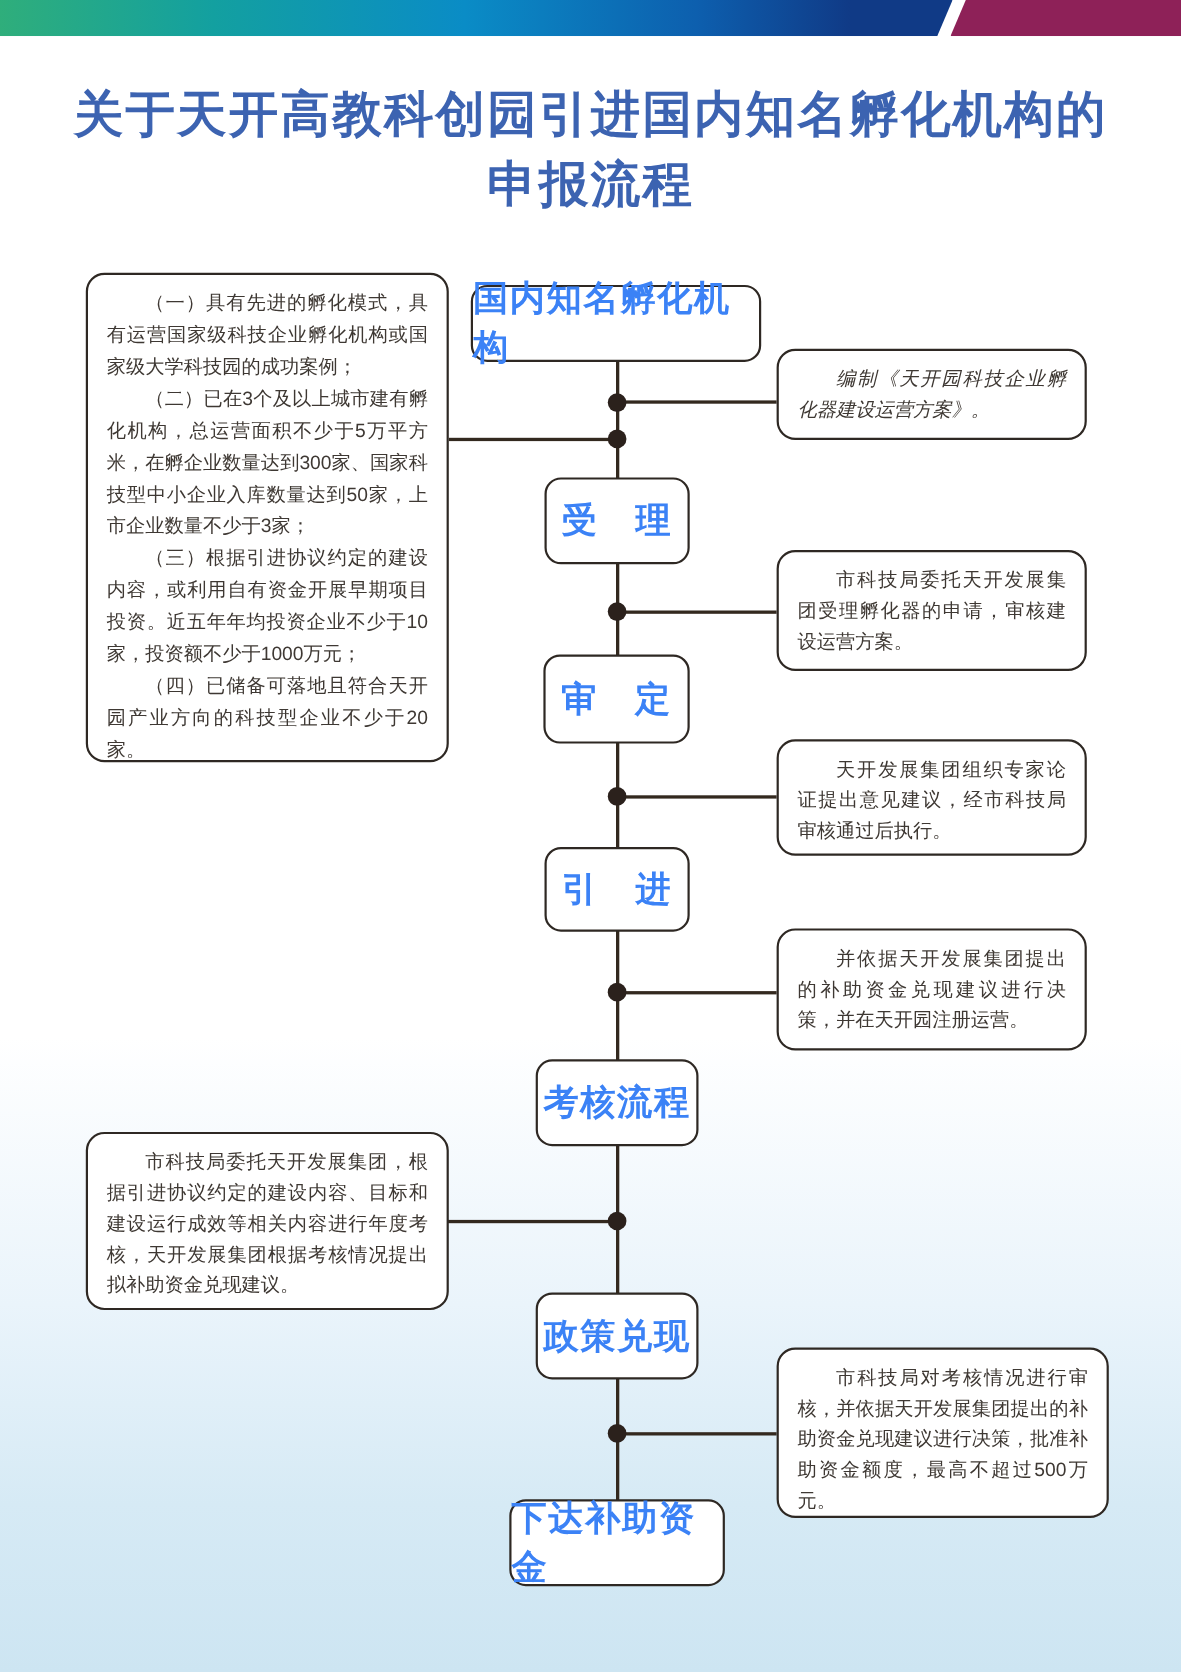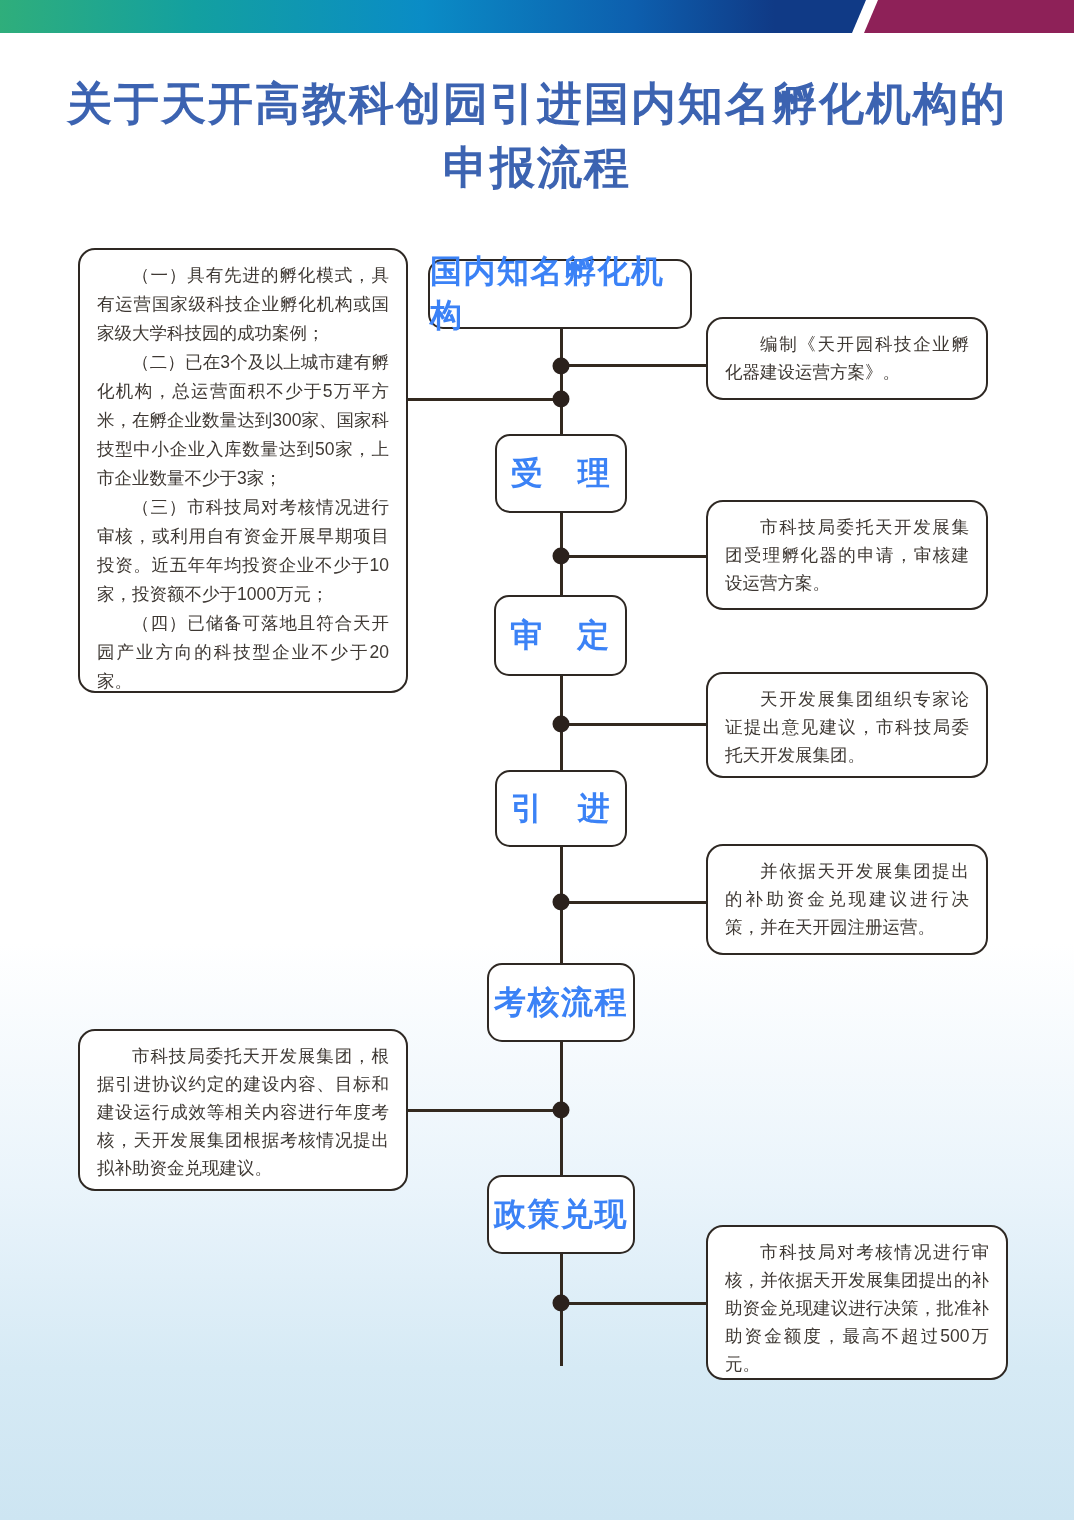--- a/index.html
+++ b/index.html
@@ -55,21 +55,21 @@
   
   .note{
     position:absolute;background:#ffffff;border:2px solid #2e2823;border-radius:17px;
     padding:11px 17px;box-sizing:border-box;
     font-size:17.5px;line-height:28px;color:#3e3833;
     text-align:justify;z-index:2;
   }
   .note p{margin:0;text-indent:2em;}
   .note-criteria{left:78px;top:248px;width:330px;height:445px;line-height:29px;}
   .note-assessment{left:78px;top:1029px;width:330px;height:162px;}
-  .note-r0{left:706px;top:317px;width:282px;height:83px;}
+  .note-r0{left:706px;top:317px;width:282px;height:83px;font-style:italic;}
   .note-r1{left:706px;top:500px;width:282px;height:110px;}
   .note-r2{left:706px;top:672px;width:282px;height:106px;}
   .note-r3{left:706px;top:844px;width:282px;height:111px;}
   .note-r4{left:706px;top:1225px;width:302px;height:155px;}
 </style>
 </head>
 <body>
 
 <div class="canvas">
 
@@ -112,40 +112,43 @@
     </div>
   <div class="node node-introduce">
       <span>引　进</span>
     </div>
   <div class="node node-assess">
       <span>考核流程</span>
     </div>
   <div class="node node-policy">
       <span>政策兑现</span>
     </div>
+  <div class="node node-grant">
+      <span>下达补助资金</span>
+    </div>
 
   <div class="note note-criteria">
     <p>（一）具有先进的孵化模式，具有运营国家级科技企业孵化机构或国家级大学科技园的成功案例；</p>
     <p>（二）已在3个及以上城市建有孵化机构，总运营面积不少于5万平方米，在孵企业数量达到300家、国家科技型中小企业入库数量达到50家，上市企业数量不少于3家；</p>
-    <p>（三）市科技局对考核情况进行审核，或利用自有资金开展早期项目投资。近五年年均投资企业不少于10家，投资额不少于1000万元；</p>
+    <p>（三）根据引进协议约定的建设内容，或利用自有资金开展早期项目投资。近五年年均投资企业不少于10家，投资额不少于1000万元；</p>
     <p>（四）已储备可落地且符合天开园产业方向的科技型企业不少于20家。</p>
   </div>
 
   <div class="note note-assessment">
     <p>市科技局委托天开发展集团，根据引进协议约定的建设内容、目标和建设运行成效等相关内容进行年度考核，天开发展集团根据考核情况提出拟补助资金兑现建议。</p>
   </div>
 
   <div class="note note-r0">
     <p>编制《天开园科技企业孵化器建设运营方案》。</p>
   </div>
   <div class="note note-r1">
     <p>市科技局委托天开发展集团受理孵化器的申请，审核建设运营方案。</p>
   </div>
   <div class="note note-r2">
-    <p>天开发展集团组织专家论证提出意见建议，市科技局委托天开发展集团。</p>
+    <p>天开发展集团组织专家论证提出意见建议，经市科技局审核通过后执行。</p>
   </div>
   <div class="note note-r3">
     <p>并依据天开发展集团提出的补助资金兑现建议进行决策，并在天开园注册运营。</p>
   </div>
   <div class="note note-r4">
     <p>市科技局对考核情况进行审核，并依据天开发展集团提出的补助资金兑现建议进行决策，批准补助资金额度，最高不超过500万元。</p>
   </div>
 
 </div>
 

